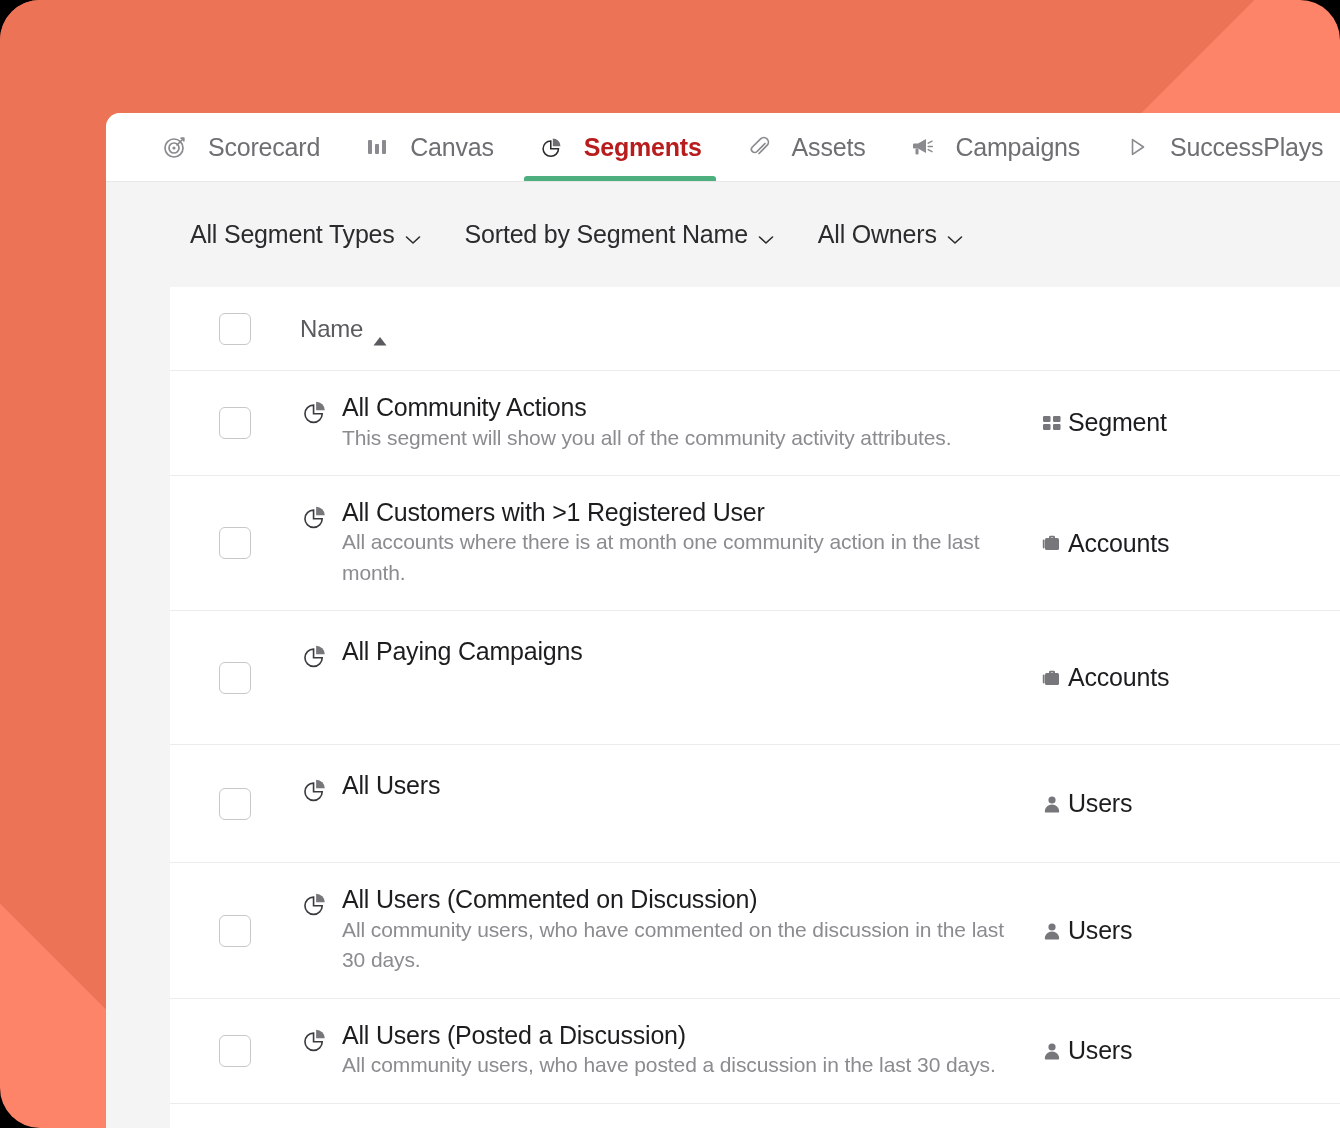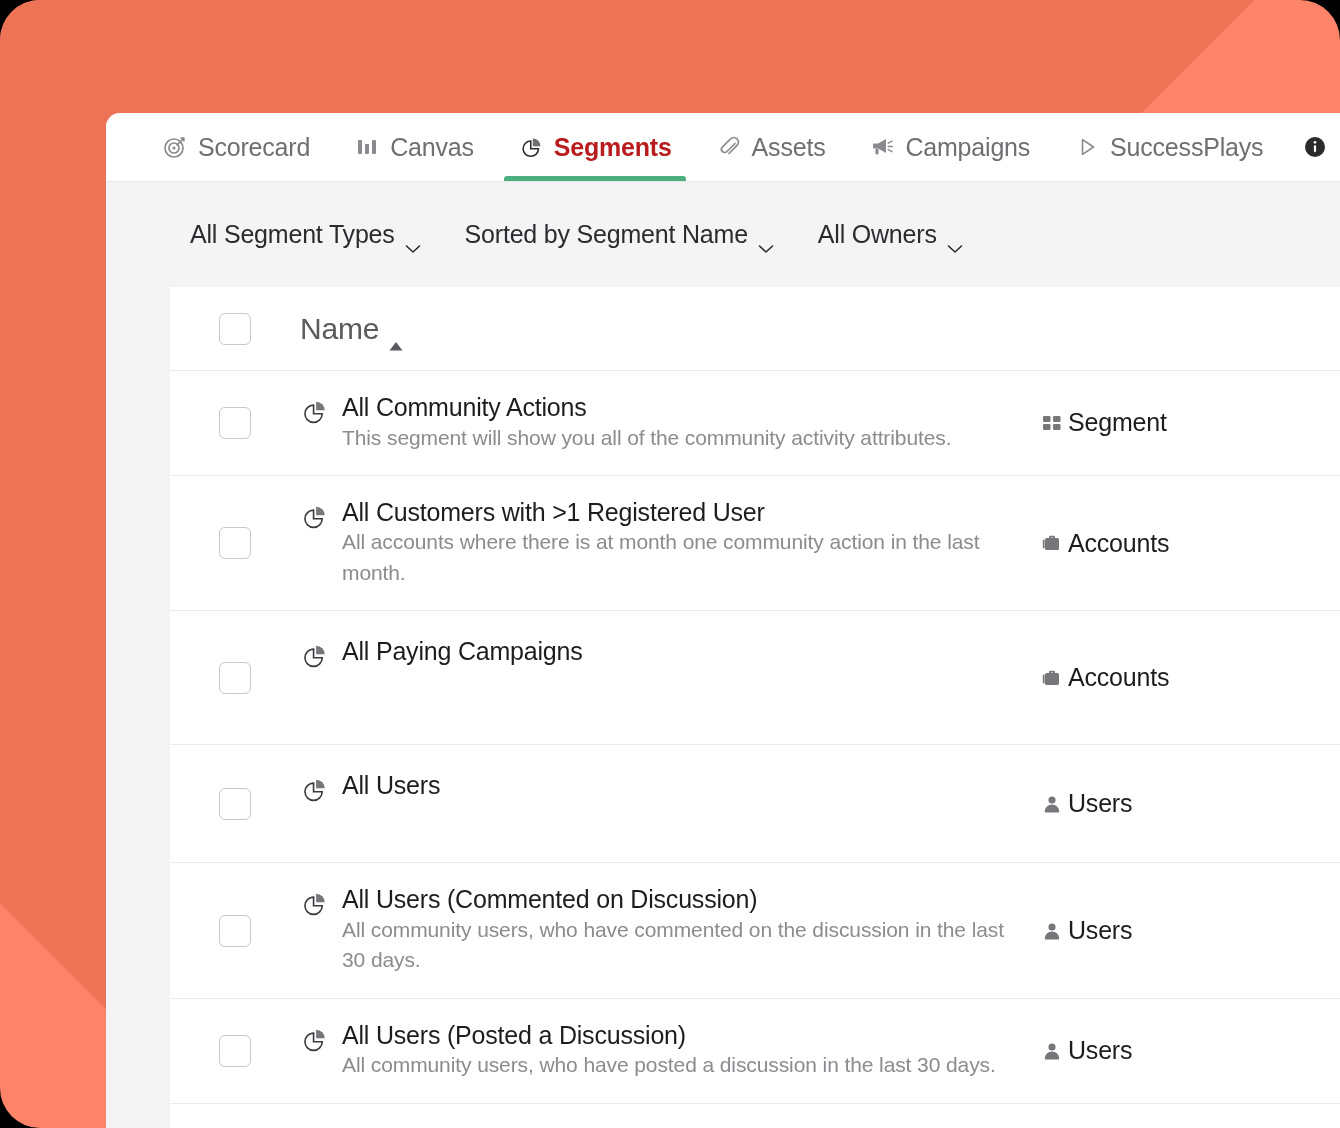--- a/index.html
+++ b/index.html
@@ -48,21 +48,21 @@
     background: #ffffff;
     border-top-left-radius: 14px;
     display: flex;
     align-items: stretch;
     padding-left: 34px;
     box-shadow: 0 1px 0 rgba(0,0,0,0.05);
   }
   .tab {
     display: flex;
     align-items: center;
-    gap: 10px;
+    gap: 20px;
     padding: 0 22px;
     position: relative;
     cursor: pointer;
     color: #6e6e73;
     font-size: 25px;
     letter-spacing: -0.2px;
     white-space: nowrap;
   }
   .tab .tab-label { line-height: 1; }
   .tab.active { color: #b91c1c; font-weight: bold; }
@@ -88,21 +88,20 @@
   .filterbar {
     height: 106px;
     display: flex;
     align-items: center;
     padding-left: 84px;
     gap: 44px;
     background: #f4f4f4;
   }
   .filter {
     display: flex;
-    align-items: center;
     gap: 10px;
     font-size: 25px;
     color: #2b2b2e;
     cursor: pointer;
     letter-spacing: -0.2px;
     white-space: nowrap;
   }
   .chev {
     width: 16px; height: 10px; flex: none;
     position: relative; top: 2px;
@@ -154,21 +153,21 @@
     letter-spacing: -0.2px;
   }
   .seg-desc {
     font-size: 21px;
     color: #8b8b90;
     line-height: 1.45;
     letter-spacing: -0.1px;
     max-width: 735px;
   }
   .col-head {
-    font-size: 30px;
+    font-size: 24px;
     color: #5a5a5f;
     display: flex; align-items: center; gap: 10px;
     letter-spacing: -0.2px;
   }
   .sort-caret { width: 14px; height: 9px; }
   .cell-type {
     width: 300px; flex: none;
     display: flex;
     align-items: center;
     gap: 4px;

